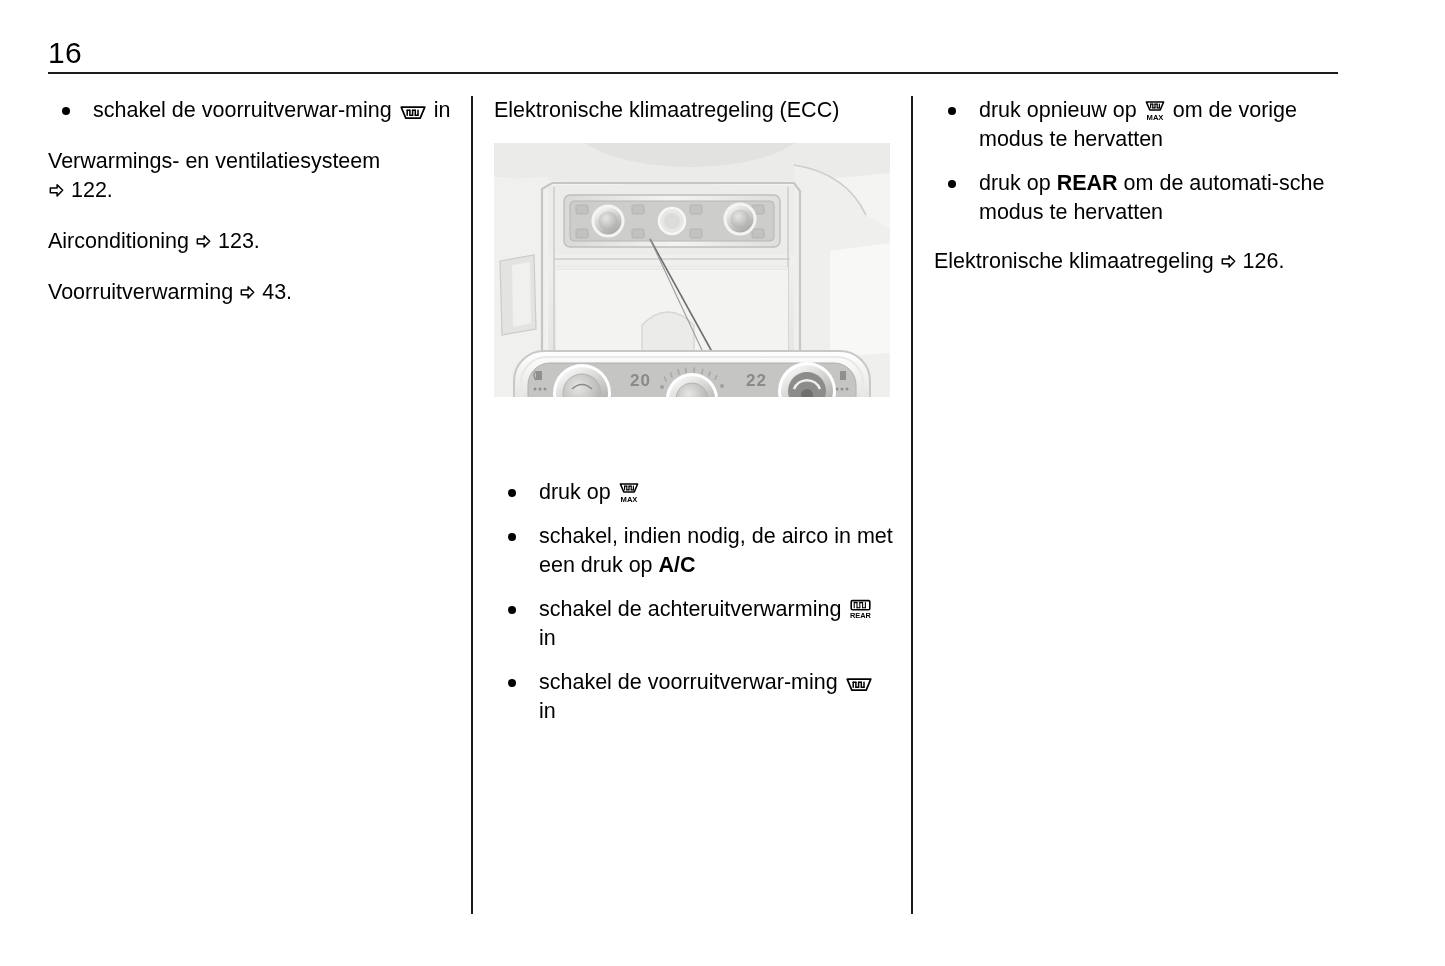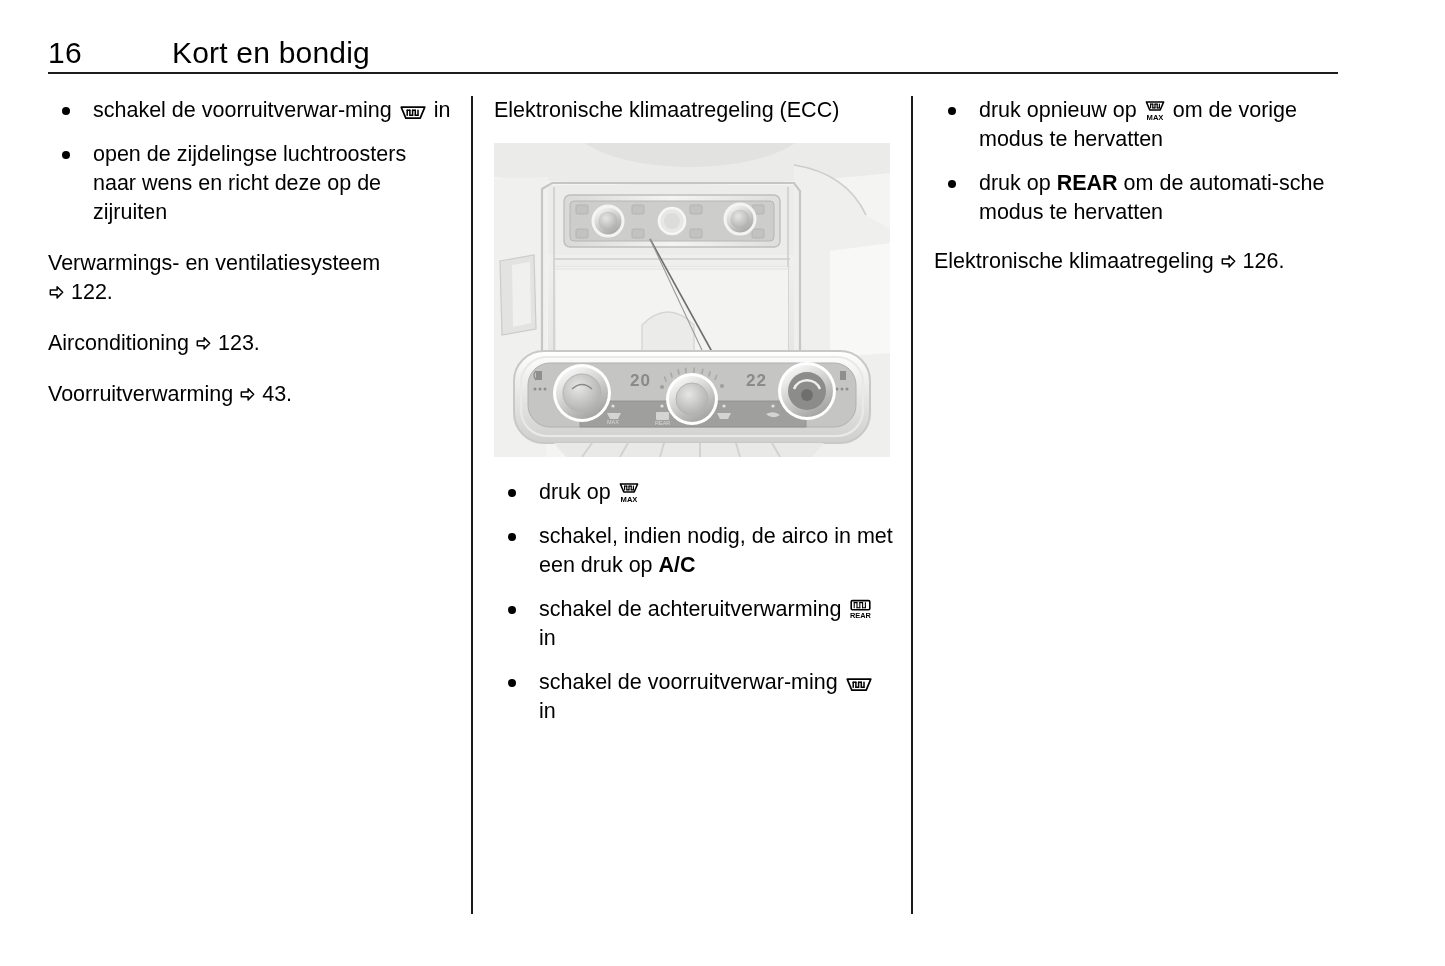--- a/index.html
+++ b/index.html
@@ -139,21 +139,21 @@
     height: 21px;
     vertical-align: -4px;
   }
 
   
   .photo {
     position: absolute;
     left: 494px;
     top: 143px;
     width: 396px;
-    height: 314px;
+    height: 254px;
     overflow: hidden;
     background: #d946ef;
   }
   .photo svg { display: block; }
 
   .mid-heading {
     font-size: 21.5px;
     line-height: 29px;
     margin: 0 0 12px 0;
     font-weight: 400;
@@ -165,43 +165,39 @@
     width: 400px;
   }
 </style>
 </head>
 <body>
 
 <div class="page">
 
   <div class="header">
     <div class="header-pageno">16</div>
-    <div class="header-title">Kort en bondig</div>
   </div>
   <div class="header-rule"></div>
 
   <div class="divider d1"></div>
   <div class="divider d2"></div>
 
   <div class="col col-left">
     <ul class="bullets">
 
       <li>
         <span>schakel de voorruitverwar-­ming </span><span class="icon-inline ico-defrost">
           <svg viewBox="0 0 26 15" width="26" height="15" xmlns="http://www.w3.org/2000/svg">
             <path d="M1.2 2.2 L24.8 2.2 L20.2 13.2 L5.8 13.2 Z" fill="none" stroke="#000" stroke-width="1.7" stroke-linejoin="round"></path>
             <path d="M7.2 5.2 L7.2 10.2 M9.9 10.2 L9.9 5.2 M12.6 5.2 L12.6 10.2 M15.3 10.2 L15.3 5.2 M18 5.2 L18 10.2" stroke="#000" stroke-width="1.5" stroke-linecap="round"></path>
             <path d="M7.2 5.2 L9.9 5.2 M9.9 10.2 L12.6 10.2 M12.6 5.2 L15.3 5.2 M15.3 10.2 L18 10.2" stroke="#000" stroke-width="1.5" stroke-linecap="round"></path>
           </svg>
         </span><span> in</span>
       </li>
 
-      <li>
-        <span>open de zijdelingse luchtroosters naar wens en richt deze op de zijruiten</span>
-      </li>
 
     </ul>
 
     <div class="xref">
       <span>Verwarmings- en ventilatiesysteem</span><br>
       <span class="arrow-glyph">
         <svg viewBox="0 0 17 17" width="15" height="15" xmlns="http://www.w3.org/2000/svg">
           <path d="M1.5 5.6 L9.2 5.6 L9.2 2.0 L15.5 8.3 L9.2 14.6 L9.2 11.0 L1.5 11.0 Z" fill="none" stroke="#000" stroke-width="1.7" stroke-linejoin="round"></path>
         </svg>
       </span>

